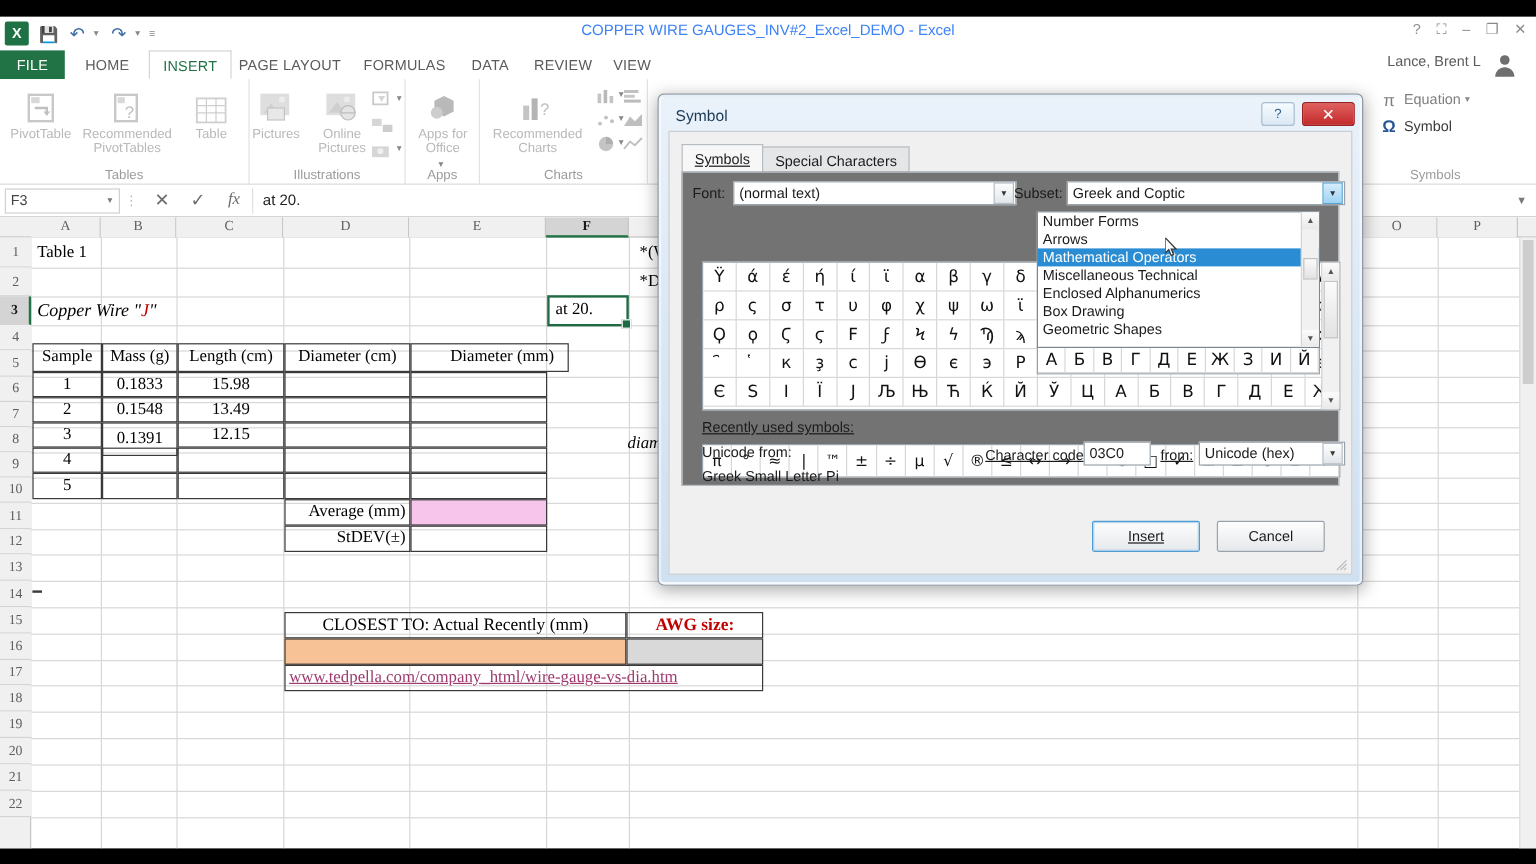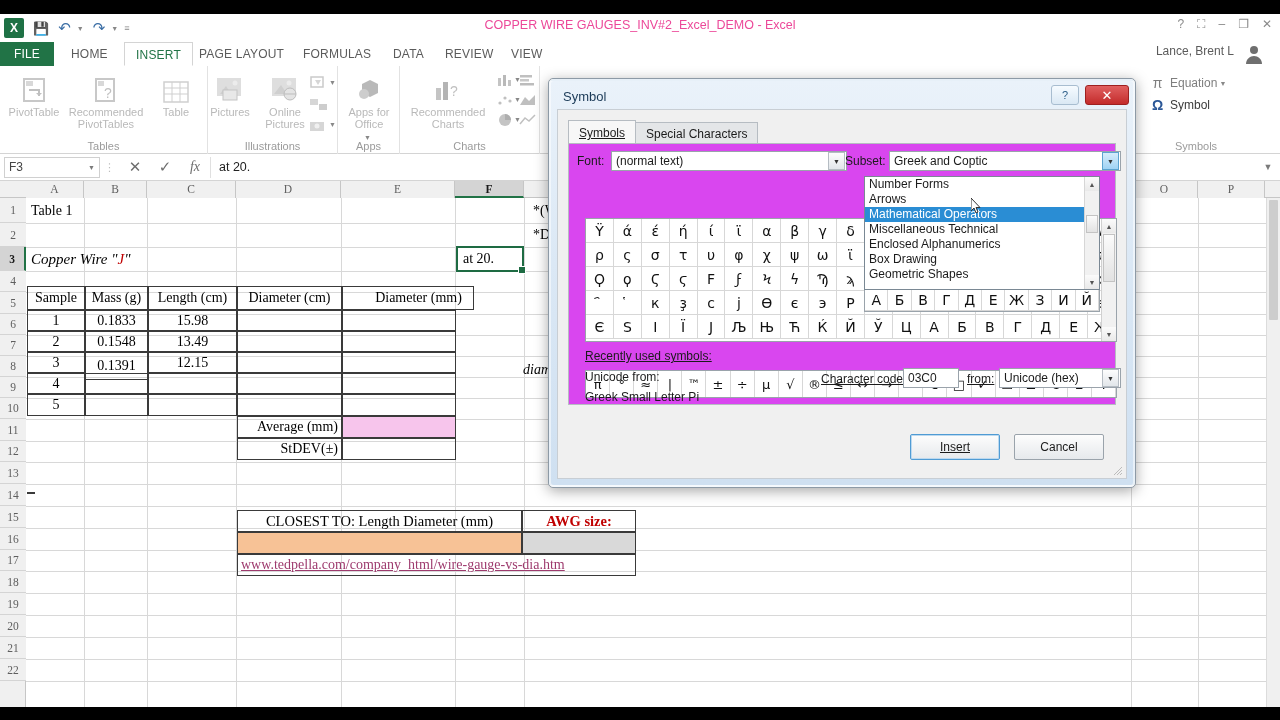--- a/index.html
+++ b/index.html
@@ -17,21 +17,21 @@
   
   .titlebar { position:relative; height:28px; background:#fff; }
   .qat { position:absolute; left:4px; top:3px; display:flex; align-items:center; gap:9px; height:22px; }
   .xl-logo { width:20px; height:20px; background:#1e7145; border-radius:2px; color:#fff;
       font-size:12px; font-weight:bold; display:flex; align-items:center; justify-content:center; }
   .qat-ico { color:#7a7a7a; font-size:14px; cursor:default; }
   .qat-ico.save { color:#5a5a5a; font-size:13px; }
   .qat-ico.undo, .qat-ico.redo { color:#3b6ea5; font-size:15px; }
   .caret-sm { font-size:7px; color:#888; margin-left:-3px; }
   .win-title { position:absolute; left:0; right:0; top:4px; text-align:center;
-      font-size:12.5px; color:#ec4899; }
+      font-size:12.5px; color:#3b82f6; }
   .win-btns { position:absolute; right:8px; top:3px; display:flex; gap:13px; align-items:center;
       color:#8a8a8a; font-size:12px; }
 
   
   .tabs { position:relative; height:24px; background:#fff; }
   .tab { position:absolute; top:0; height:24px; line-height:24px; padding:0 11px;
       font-size:12px; color:#5b5b5b; letter-spacing:.2px; text-transform:uppercase; cursor:default; }
   .tab.file { background:#217346; color:#fff; left:0; width:54px; text-align:center; padding:0; font-weight:normal; }
   .tab.active { color:#217346; border:1px solid #d4d4d4; border-bottom:1px solid #fff; background:#fff; }
   .user-name { position:absolute; right:46px; top:2px; font-size:12px; color:#5b5b5b; }
@@ -115,21 +115,21 @@
   .dlg-close { position:absolute; right:6px; top:6px; width:44px; height:20px; border-radius:3px;
       background:linear-gradient(#e06060,#c32b2b); border:1px solid #9d2020;
       color:#fff; font-size:13px; display:flex; align-items:center; justify-content:center; }
   .dlg-body { position:absolute; left:8px; top:30px; right:8px; bottom:8px; background:#f0f0f0;
       border:1px solid #c8ced4; }
 
   .tabstrip { position:absolute; left:10px; top:10px; height:24px; display:flex; align-items:flex-end; }
   .dtab { height:22px; padding:0 10px; font-size:12px; color:#1b1b1b; line-height:22px;
       border:1px solid #b6bcc2; background:#e4e6e8; margin-right:-1px; }
   .dtab.active { background:#f7f7f7; height:24px; line-height:24px; border-bottom-color:#f7f7f7; }
-  .dpanel { position:absolute; left:10px; top:33px; right:10px; height:262px; background:#d946ef; border:1px solid #b6bcc2; }
+  .dpanel { position:absolute; left:10px; top:33px; right:10px; height:262px; background:#737373; border:1px solid #b6bcc2; }
 
   .lbl { position:absolute; font-size:12px; color:#1b1b1b; }
   .u { text-decoration:underline; }
   .combo { position:absolute; height:20px; background:#fff; border:1px solid #9aa3ab; display:flex; align-items:center; }
   .combo .val { flex:1; padding-left:4px; font-size:12px; color:#1b1b1b; white-space:nowrap; overflow:hidden; }
   .combo .btn { width:17px; height:18px; margin:0 1px 0 0; border:1px solid #b5bcc3;
       background:linear-gradient(#fdfdfd,#e2e6ea); display:flex; align-items:center; justify-content:center;
       font-size:7px; color:#333; }
   .combo .btn.hot { background:linear-gradient(#d6ecfb,#9fd3f4); border-color:#5ba3d0; }
 
@@ -504,21 +504,21 @@
     <div class="cell c bx" style="left:237px; top:213px; width:105px; height:22px;"></div>
     <div class="cell c bx" style="left:342px; top:213px; width:114px; height:22px;"></div>
 
     <div class="cell r bx" style="left:237px; top:235px; width:105px; height:22px;">Average (mm)</div>
     <div class="cell bx fill-pink" style="left:342px; top:235px; width:114px; height:22px;"></div>
     <div class="cell r bx" style="left:237px; top:257px; width:105px; height:22px;">StDEV(±)</div>
     <div class="cell bx" style="left:342px; top:257px; width:114px; height:22px;"></div>
 
     <div class="cell ital" style="left:520px; top:178px; width:70px; height:21px; font-size:14px;">diamete</div>
 
-    <div class="cell c bx" style="left:237px; top:329px; width:285px; height:22px; font-size:14.5px;">CLOSEST TO: Length Diameter (mm)</div>
+    <div class="cell c bx" style="left:237px; top:329px; width:285px; height:22px; font-size:14.5px;">CLOSEST TO: Actual Recently (mm)</div>
     <div class="cell c bx bold red" style="left:522px; top:329px; width:114px; height:22px; font-size:14.5px;">AWG size:</div>
     <div class="cell bx fill-peach" style="left:237px; top:351px; width:285px; height:22px;"></div>
     <div class="cell bx fill-gray" style="left:522px; top:351px; width:114px; height:22px;"></div>
     <div class="cell bx link" style="left:237px; top:373px; width:399px; height:22px; font-size:14px;">www.tedpella.com/company_html/wire-gauge-vs-dia.htm</div>
 
     <div class="vscroll">
       <div class="vthumb"></div>
     </div>
   </div>
 </div>

